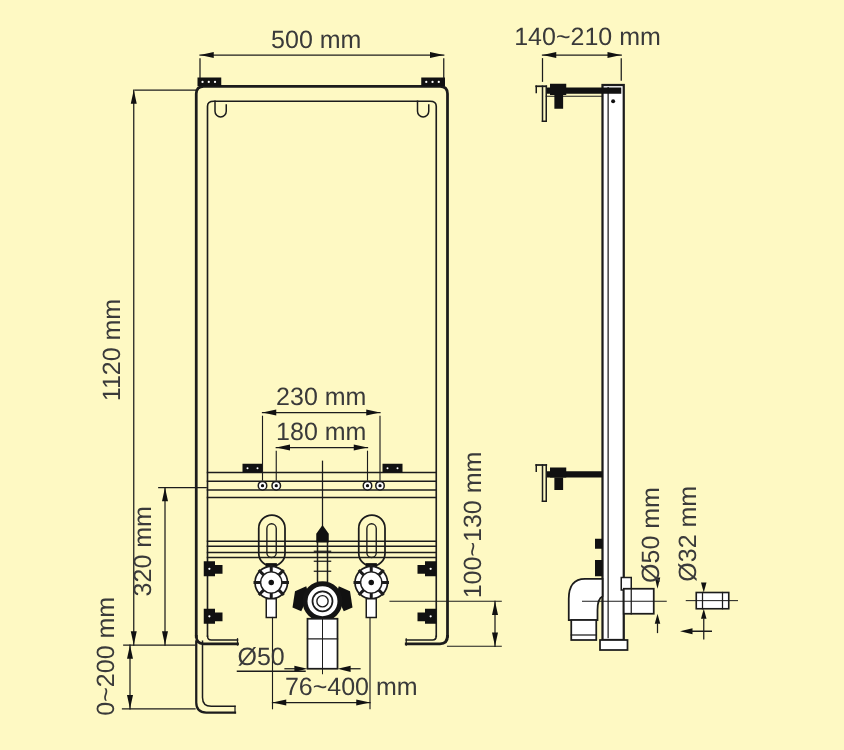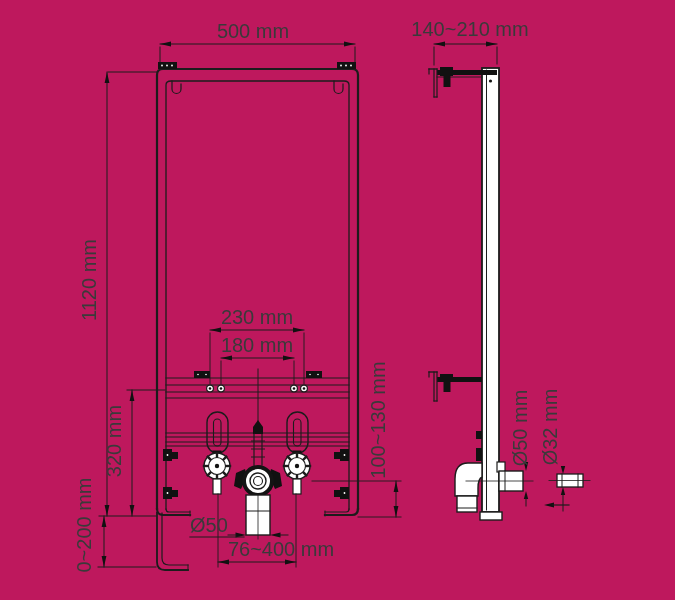--- a/index.html
+++ b/index.html
@@ -1,16 +1,16 @@
 <!DOCTYPE html>
 <html><head>
 <meta charset="utf-8">
 <style>
   html,body{margin:0;padding:0;background:#ffffff;}
-  .canvas{position:relative;width:675px;height:600px;background:#be185d;overflow:hidden;
+  .canvas{position:relative;width:675px;height:600px;background:#fef9c3;overflow:hidden;
           font-family:"Liberation Sans",sans-serif;}
   svg{display:block;}
   svg text{fill:#3a3a3a;font-size:20px;font-family:"Liberation Sans",sans-serif;}
 </style>
 </head>
 <body>
 
 <div class="canvas">
 <svg width="675" height="600" viewBox="0 0 675 600">
 

